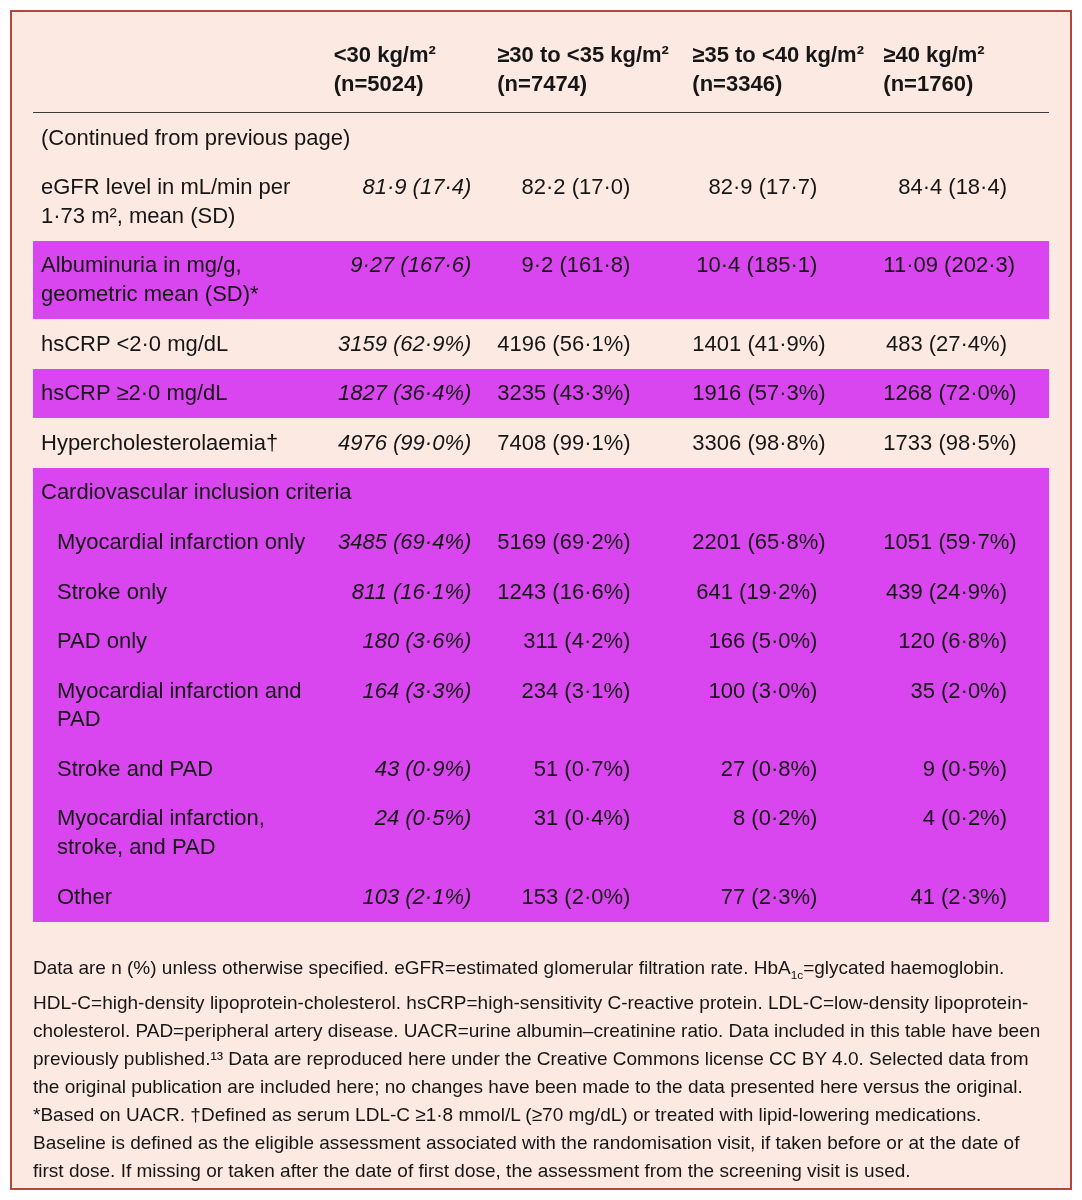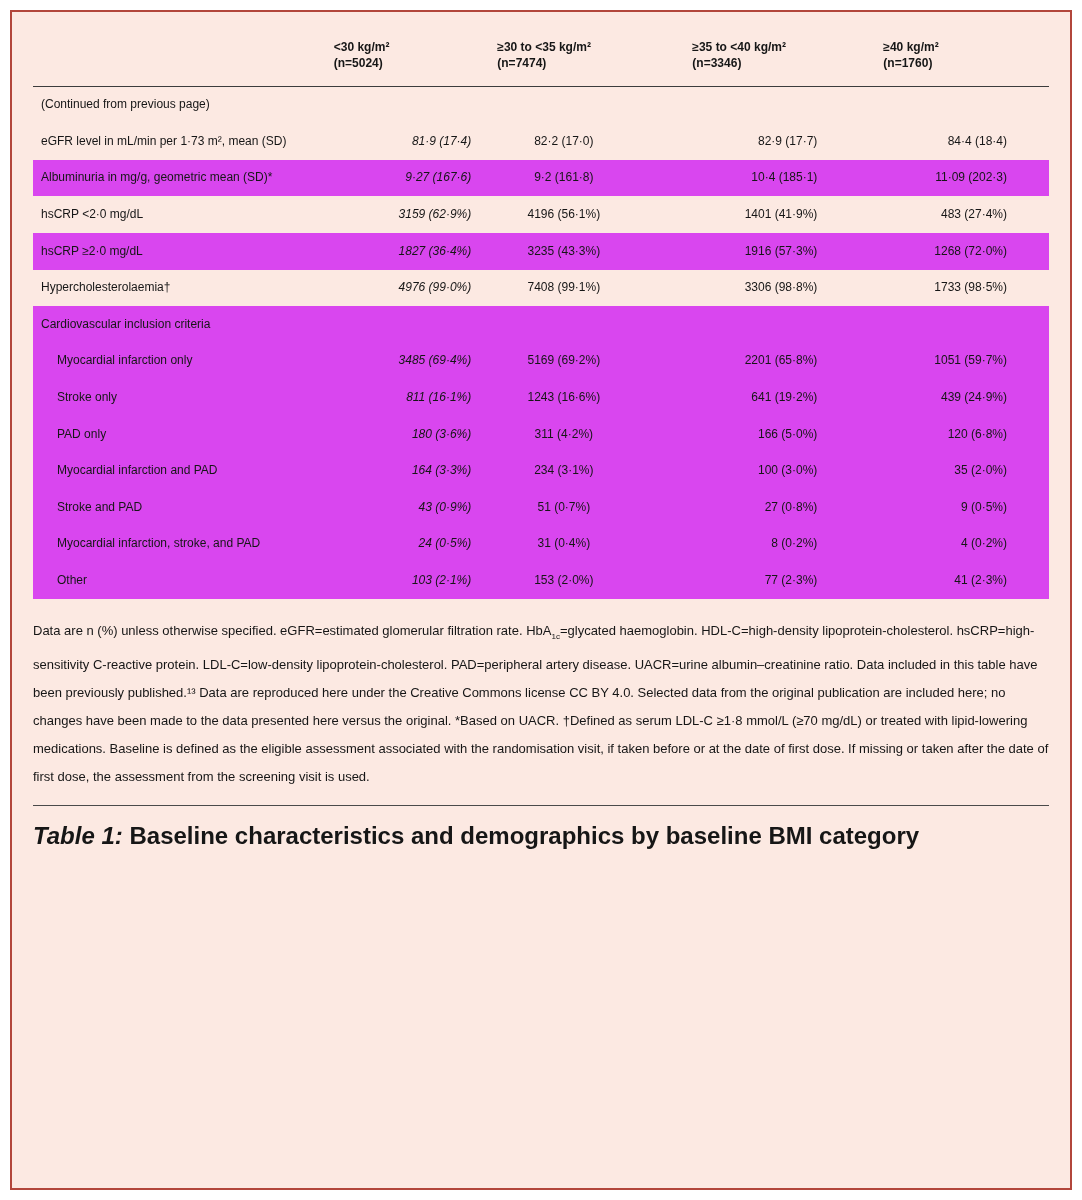--- a/index.html
+++ b/index.html
@@ -16,21 +16,21 @@
     width:1062px; height:1180px;
     border:2px solid #b2463b;
     background:#fce9e2;
     padding:26px 21px 16px 21px;
     overflow:hidden;
   }
   table.tbl {
     width:100%;
     border-collapse:collapse;
     table-layout:fixed;
-    font-size:12px;
+    font-size:22px;
   }
   col.c-label { width:29.6%; }
   col.c-1 { width:16.1%; }
   col.c-2 { width:19.2%; }
   col.c-3 { width:18.8%; }
   col.c-4 { width:16.3%; }
   thead th {
     text-align:left;
     vertical-align:top;
     font-weight:bold;
@@ -41,28 +41,28 @@
   thead th.lblh { padding-left:8px; }
   tbody td {
     vertical-align:top;
     padding:10.5px 0;
     line-height:1.3;
   }
   tbody td.lbl { padding-left:8px; }
   tr.indent td.lbl { padding-left:24px; }
   tbody td.val { text-align:right; white-space:nowrap; }
   tbody td.val.c1 { padding-right:26px;font-style:italic; }
-  tbody td.val.c2 { padding-right:62px;text-align:center; }
+  tbody td.val.c2 { padding-right:62px; }
   tbody td.val.c3 { padding-right:66px; }
   tbody td.val.c4 { padding-right:42px; }
   tr.band-white { background:#d946ef;margin-left:43px; }
   tr.band-pink { background:transparent;margin-left:20px; }
   .footnote {
-    margin-top:18px;
-    font-size:13px;
+    margin-top:32px;
+    font-size:19px;
     line-height:28px;
   }
   .footnote sub { font-size:0.62em; }
   .caption-rule {
     border-top:1.5px solid #4a4a4a;
     margin-top:14px;
   }
   .caption {
     margin-top:16px;
     font-size:24px;

